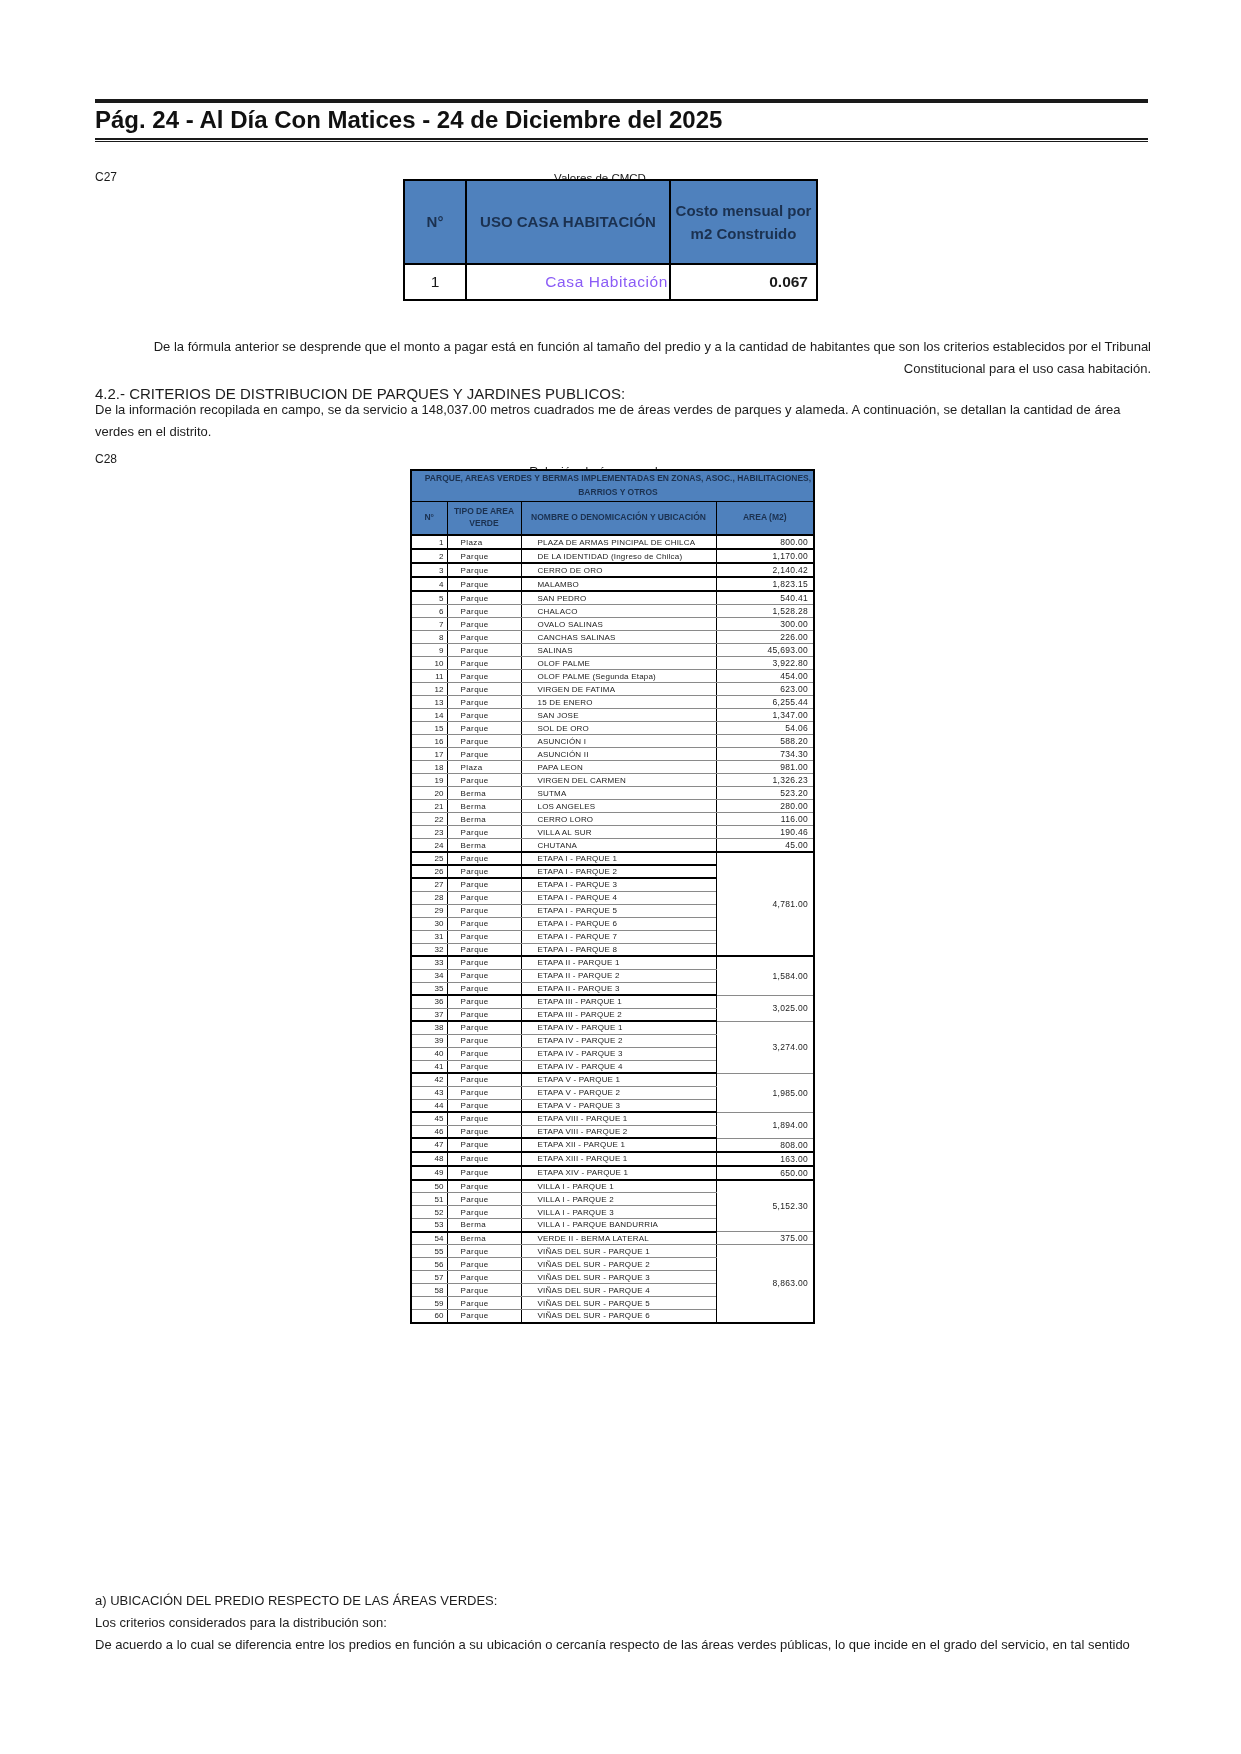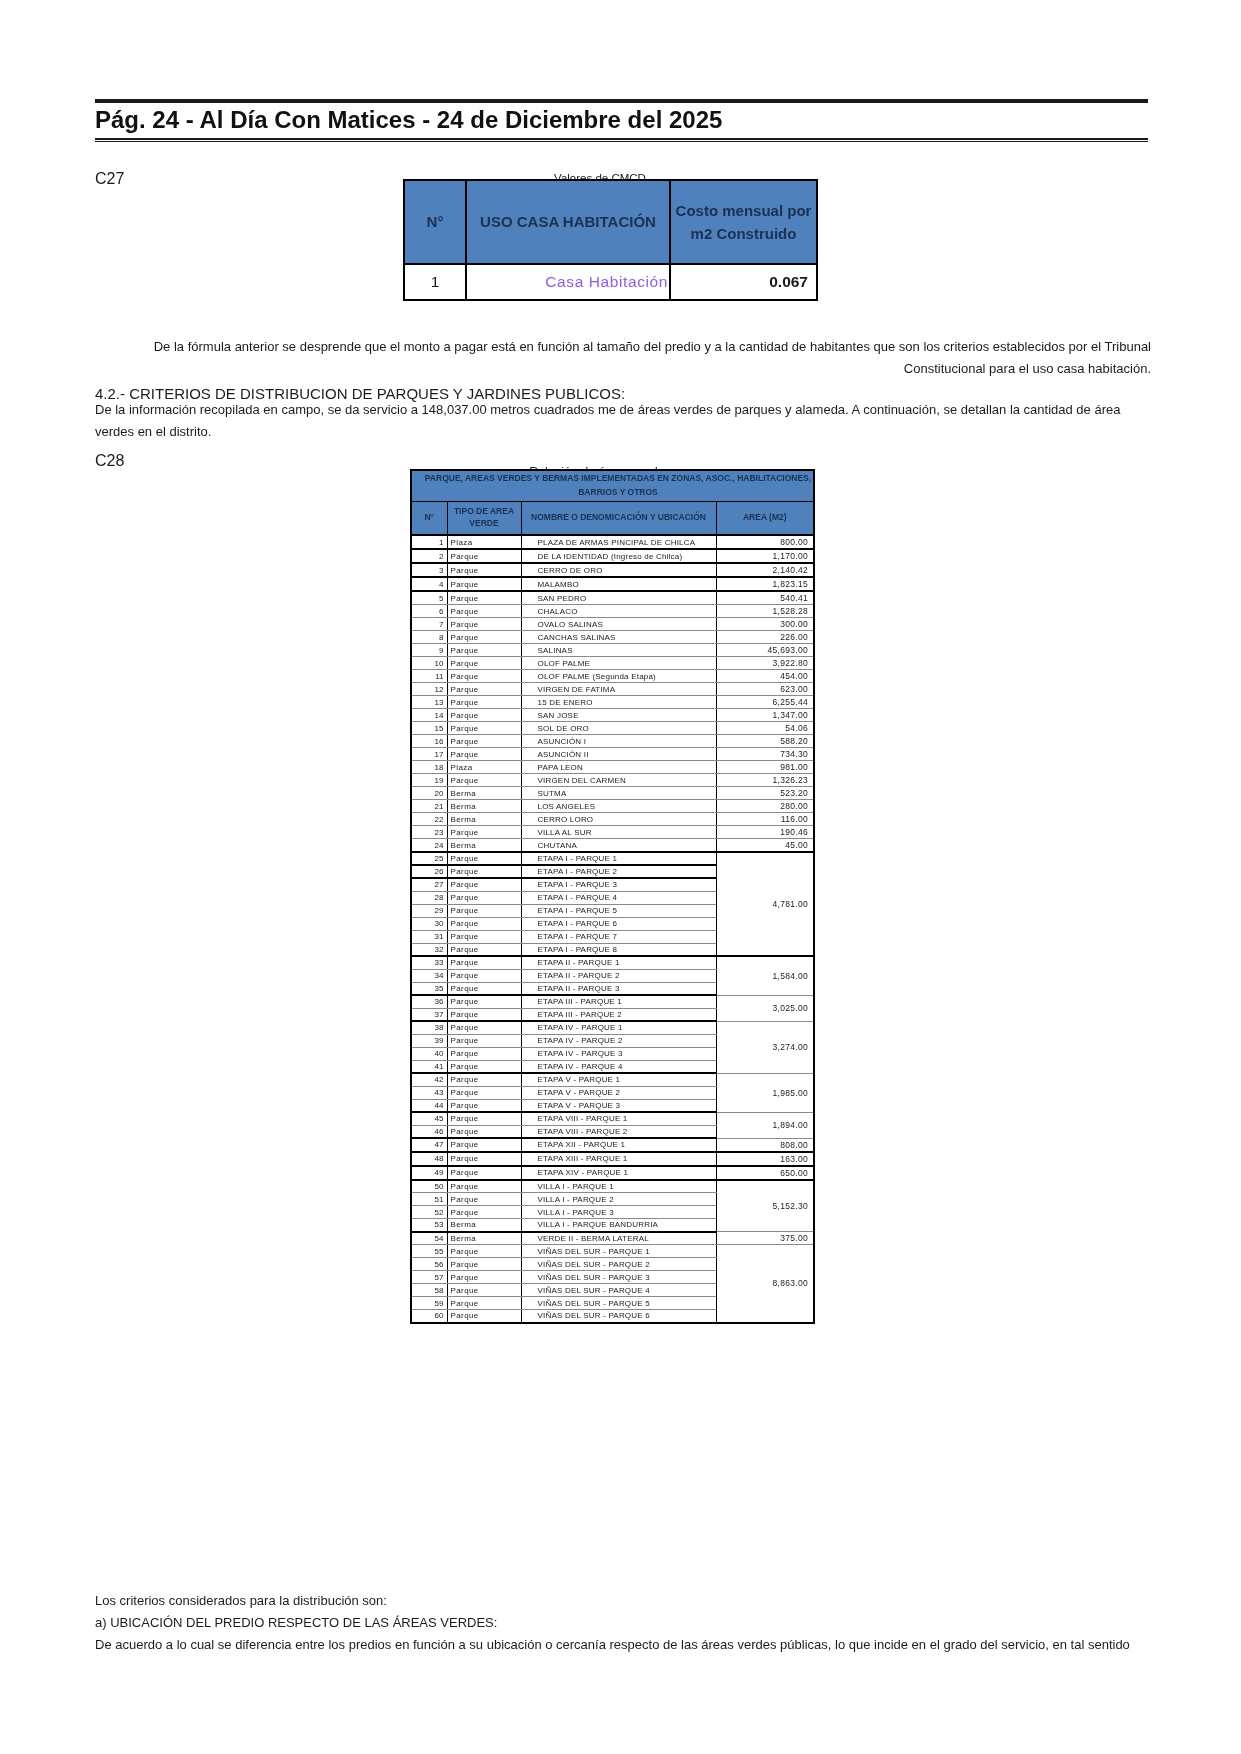--- a/index.html
+++ b/index.html
@@ -14,21 +14,21 @@
   
   .rule-top { left:95px; width:1053px; top:99px; height:4px;
               border-top:3px solid #1a1a1a; border-bottom:1px solid #1a1a1a; }
   .page-title { left:95px; top:106px; font-size:24px; font-weight:bold; color:#111; }
   .rule-bottom { left:95px; width:1053px; top:138px; height:4px;
                  border-top:2px solid #1a1a1a; border-bottom:1px solid #1a1a1a; }
 
   .centerband { left:95px; width:1010px; text-align:center;margin-top:28px; }
   .sub1 { top:144px; font-size:11.5px; }
   .sub2 { top:159px; font-size:11.5px; }
-  .c-label { left:95px; font-size:16px; }
+  .c-label { left:95px; font-size:12px; }
   .c27-label { top:170px; }
   .c28-label { top:452px; }
 
   
   table { border-collapse:collapse; table-layout:fixed; }
   .t27 { left:403px; top:179px; width:413px; border:2px solid #000; }
   .t27 td { border:2px solid #000; }
   .t27 .hd { background:var(--blue); color:var(--navy); font-weight:bold;
              text-align:center; font-size:15px; height:84px; line-height:1.55; }
   .t27 .r { height:36px; font-size:15.5px; }
@@ -48,21 +48,21 @@
             border-top:1px solid #8a8a8a; border-bottom:1px solid #8a8a8a;
             overflow:hidden; white-space:nowrap; }
   .t28 .title td { background:var(--blue); color:var(--navy); font-weight:bold;
                    text-align:center; font-size:8.5px; height:31px; line-height:1.6;
                    white-space:normal; border:1px solid #000;padding-left:12px; }
   .t28 .cols td { background:var(--blue); color:var(--navy); font-weight:bold;
                   text-align:center; font-size:8.5px; height:34px; line-height:1.35;
                   white-space:normal; border:1px solid #000; border-bottom:2px solid #000; }
   .t28 tbody td { height:13px; }
   .t28 .num   { text-align:right; padding-right:3px; }
-  .t28 .tipo  { padding-left:3px; letter-spacing:0.4px; }
+  .t28 .tipo  { padding-left:13px; letter-spacing:0.4px; }
   .t28 .nombre{ padding-left:16px; letter-spacing:0.2px; }
   .t28 .area  { text-align:right; padding-right:5px; font-size:8.5px; letter-spacing:0.3px; }
   .t28 tr.thick td { border-bottom:2px solid #000; }
 
   .footer { left:95px; top:1591px; width:1060px; font-size:13px; line-height:1.6; color:#1c1c1c; }
   .footer div { margin-bottom:1px; }
 </style>
 </head>
 <body>
 
@@ -454,16 +454,16 @@
       </tr>
       <tr>
         <td class="num">60</td>
         <td class="tipo">Parque</td>
         <td class="nombre">VIÑAS DEL SUR - PARQUE 6</td>
       </tr>
     </tbody>
 </table>
 
 <div class="abs footer">
+  <div>a) UBICACIÓN DEL PREDIO RESPECTO DE LAS ÁREAS VERDES:</div>
   <div>Los criterios considerados para la distribución son:</div>
-  <div>a) UBICACIÓN DEL PREDIO RESPECTO DE LAS ÁREAS VERDES:</div>
   <div>De acuerdo a lo cual se diferencia entre los predios en función a su ubicación o cercanía respecto de las áreas verdes públicas, lo que incide en el grado del servicio, en tal sentido</div>
 </div>
 
 </body></html>

